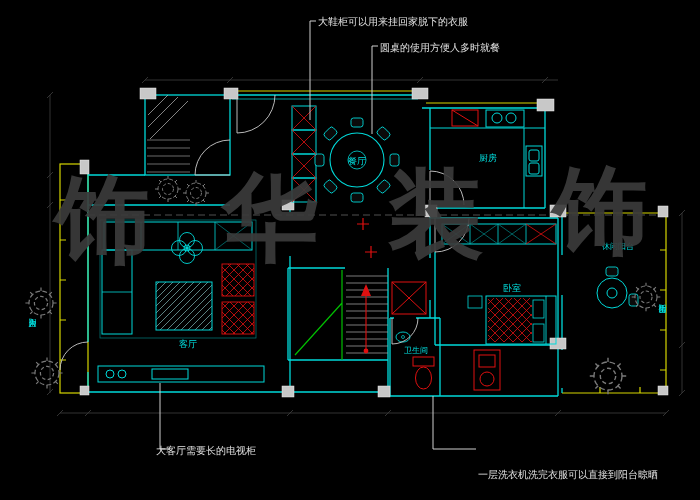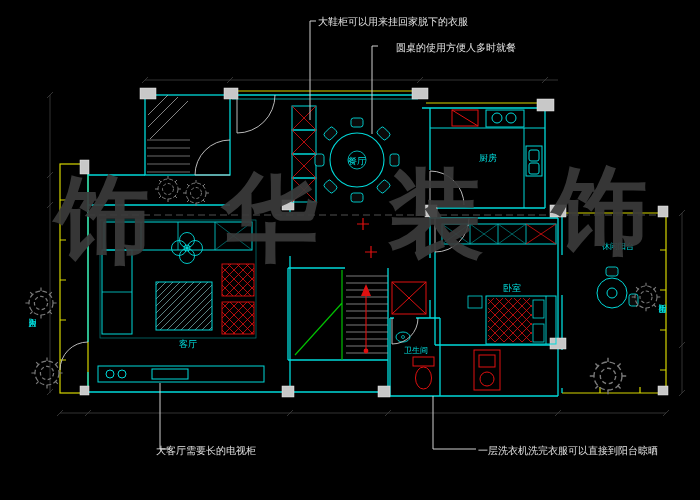--- a/index.html
+++ b/index.html
@@ -252,17 +252,17 @@
     <path d="M433,396 L433,449 L476,449"></path>
   </g>
 </svg>
 
 <span class="wm" style="left:55px;top:172px">饰</span>
 <span class="wm" style="left:222px;top:170px">华</span>
 <span class="wm" style="left:388px;top:166px">装</span>
 <span class="wm" style="left:553px;top:163px">饰</span>
 
 <div class="ann" style="left:318px;top:15px">大鞋柜可以用来挂回家脱下的衣服</div>
-<div class="ann" style="left:396px;top:41px">圆桌的使用方便人多时就餐</div>
+<div class="ann" style="left:380px;top:41px">圆桌的使用方便人多时就餐</div>
 <div class="ann" style="left:156px;top:444px">大客厅需要长的电视柜</div>
-<div class="ann" style="left:478px;top:444px">一层洗衣机洗完衣服可以直接到阳台晾晒</div>
+<div class="ann" style="left:478px;top:468px">一层洗衣机洗完衣服可以直接到阳台晾晒</div>
 
 </div>
 
 </body></html>

